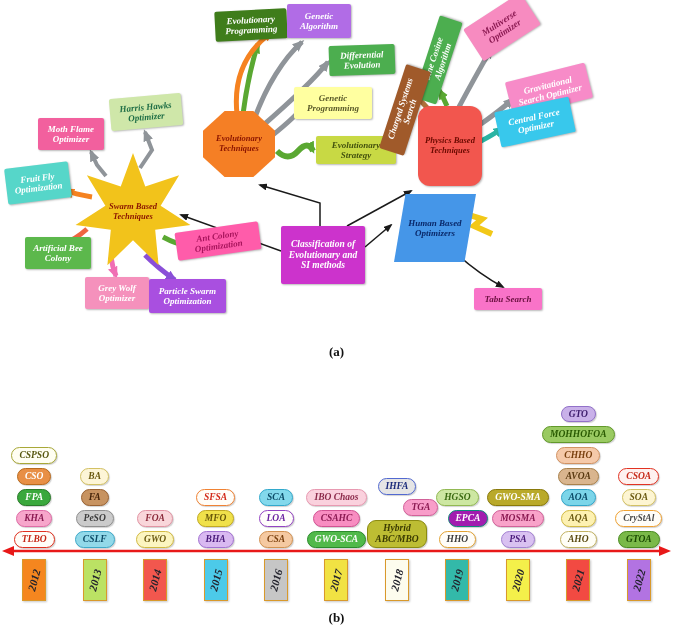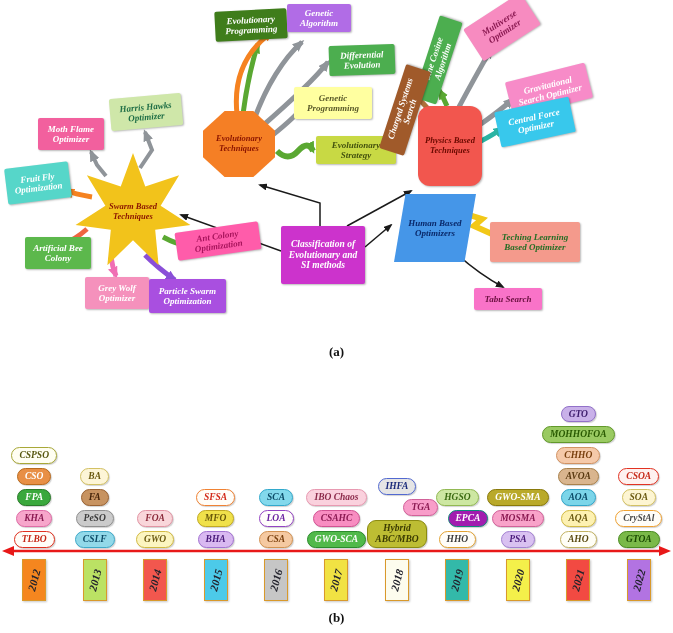--- a/index.html
+++ b/index.html
@@ -93,21 +93,21 @@
         <path d="M281,251 L181,215" stroke="#1a1a1a" stroke-width="1.5" marker-end="url(#m-black)"></path>
         <path d="M347,226 L411,191" stroke="#1a1a1a" stroke-width="1.5" marker-end="url(#m-black)"></path>
         <path d="M365,247 L391,225" stroke="#1a1a1a" stroke-width="1.5" marker-end="url(#m-black)"></path>
         <path d="M448,246 C470,267 488,279 503,287" stroke="#1a1a1a" stroke-width="1.5" marker-end="url(#m-black)"></path>
 
         <path d="M466,214 L482,219 L474,226 L492,234" stroke="#f2c818" stroke-width="6"></path>
       </g>
     </svg>
 
     <div class="node" style="left:215px;top:10px;width:72px;height:30px;background:#3f7d1b;transform:rotate(-3deg)">Evolutionary Programming</div>
-    <div class="node" style="left:287px;top:4px;width:64px;height:28px;background:#b16ce6">Genetic Algorithm</div>
+    <div class="node" style="left:287px;top:4px;width:64px;height:34px;background:#b16ce6">Genetic Algorithm</div>
     <div class="node" style="left:329px;top:45px;width:66px;height:30px;background:#4cae4f;transform:rotate(-2deg)">Differential Evolution</div>
     <div class="node" style="left:294px;top:87px;width:78px;height:32px;background:#ffffa0;color:#5a5a2a">Genetic Programming</div>
     <div class="node oct" style="left:203px;top:111px;width:72px;height:66px;background:#f57f25;color:#8b1500;font-size:8.5px">Evolutionary Techniques</div>
     <div class="node" style="left:316px;top:136px;width:80px;height:28px;background:#c8d944;color:#44520e">Evolutionary Strategy</div>
 
     <div class="node" style="left:110px;top:96px;width:72px;height:32px;background:#cfe7a9;color:#1f6e46;transform:rotate(-5deg)">Harris Hawks Optimizer</div>
     <div class="node" style="left:38px;top:118px;width:66px;height:32px;background:#f2609e">Moth Flame Optimizer</div>
     <div class="node" style="left:6px;top:165px;width:64px;height:36px;background:#56d6c9;transform:rotate(-7deg)">Fruit Fly Optimization</div>
     <div class="node" style="left:25px;top:237px;width:66px;height:32px;background:#5cb84c">Artificial Bee Colony</div>
     <div class="node" style="left:85px;top:277px;width:64px;height:32px;background:#f591bc">Grey Wolf Optimizer</div>
@@ -116,21 +116,20 @@
     <div class="node star" style="left:74px;top:153px;width:118px;height:118px;background:#f2c31b;color:#8b1500">Swarm Based Techniques</div>
 
     <div class="node" style="left:395px;top:48px;width:86px;height:24px;background:#4cae4f;transform:rotate(-72deg)">Sine Cosine Algorithm</div>
     <div class="node" style="left:468px;top:8px;width:68px;height:38px;background:#f78bc0;color:#8b1a52;transform:rotate(-33deg)">Multiverse Optimizer</div>
     <div class="node" style="left:361px;top:97px;width:88px;height:26px;background:#a05a2a;transform:rotate(-72deg)">Charged Systems Search</div>
     <div class="node" style="left:508px;top:72px;width:82px;height:36px;background:#f78bc8;transform:rotate(-14deg)">Gravitational Search Optimizer</div>
     <div class="node" style="left:497px;top:104px;width:76px;height:36px;background:#38c8ec;transform:rotate(-12deg)">Central Force Optimizer</div>
     <div class="node round" style="left:418px;top:106px;width:64px;height:80px;background:#f2564e;color:#6b0a00;font-size:8.5px">Physics Based Techniques</div>
 
     <div class="node para" style="left:394px;top:194px;width:82px;height:68px;background:#4596e8;color:#0a2a6b;font-size:9px">Human Based Optimizers</div>
-    <div class="node" style="left:490px;top:222px;width:90px;height:40px;background:#f49a8c;color:#256e25">Teching Learning Based Optimizer</div>
     <div class="node" style="left:474px;top:288px;width:68px;height:22px;background:#f973c8;color:#6b1140">Tabu Search</div>
 
     <div class="node" style="left:281px;top:226px;width:84px;height:58px;background:#cc33cc;font-size:9.5px">Classification of Evolutionary and SI methods</div>
   </div>
 
   <div class="caption" style="top:344px">(a)</div>
 
   <div class="panel-b">
     <div class="tl-row">
         <div class="tl-col">

